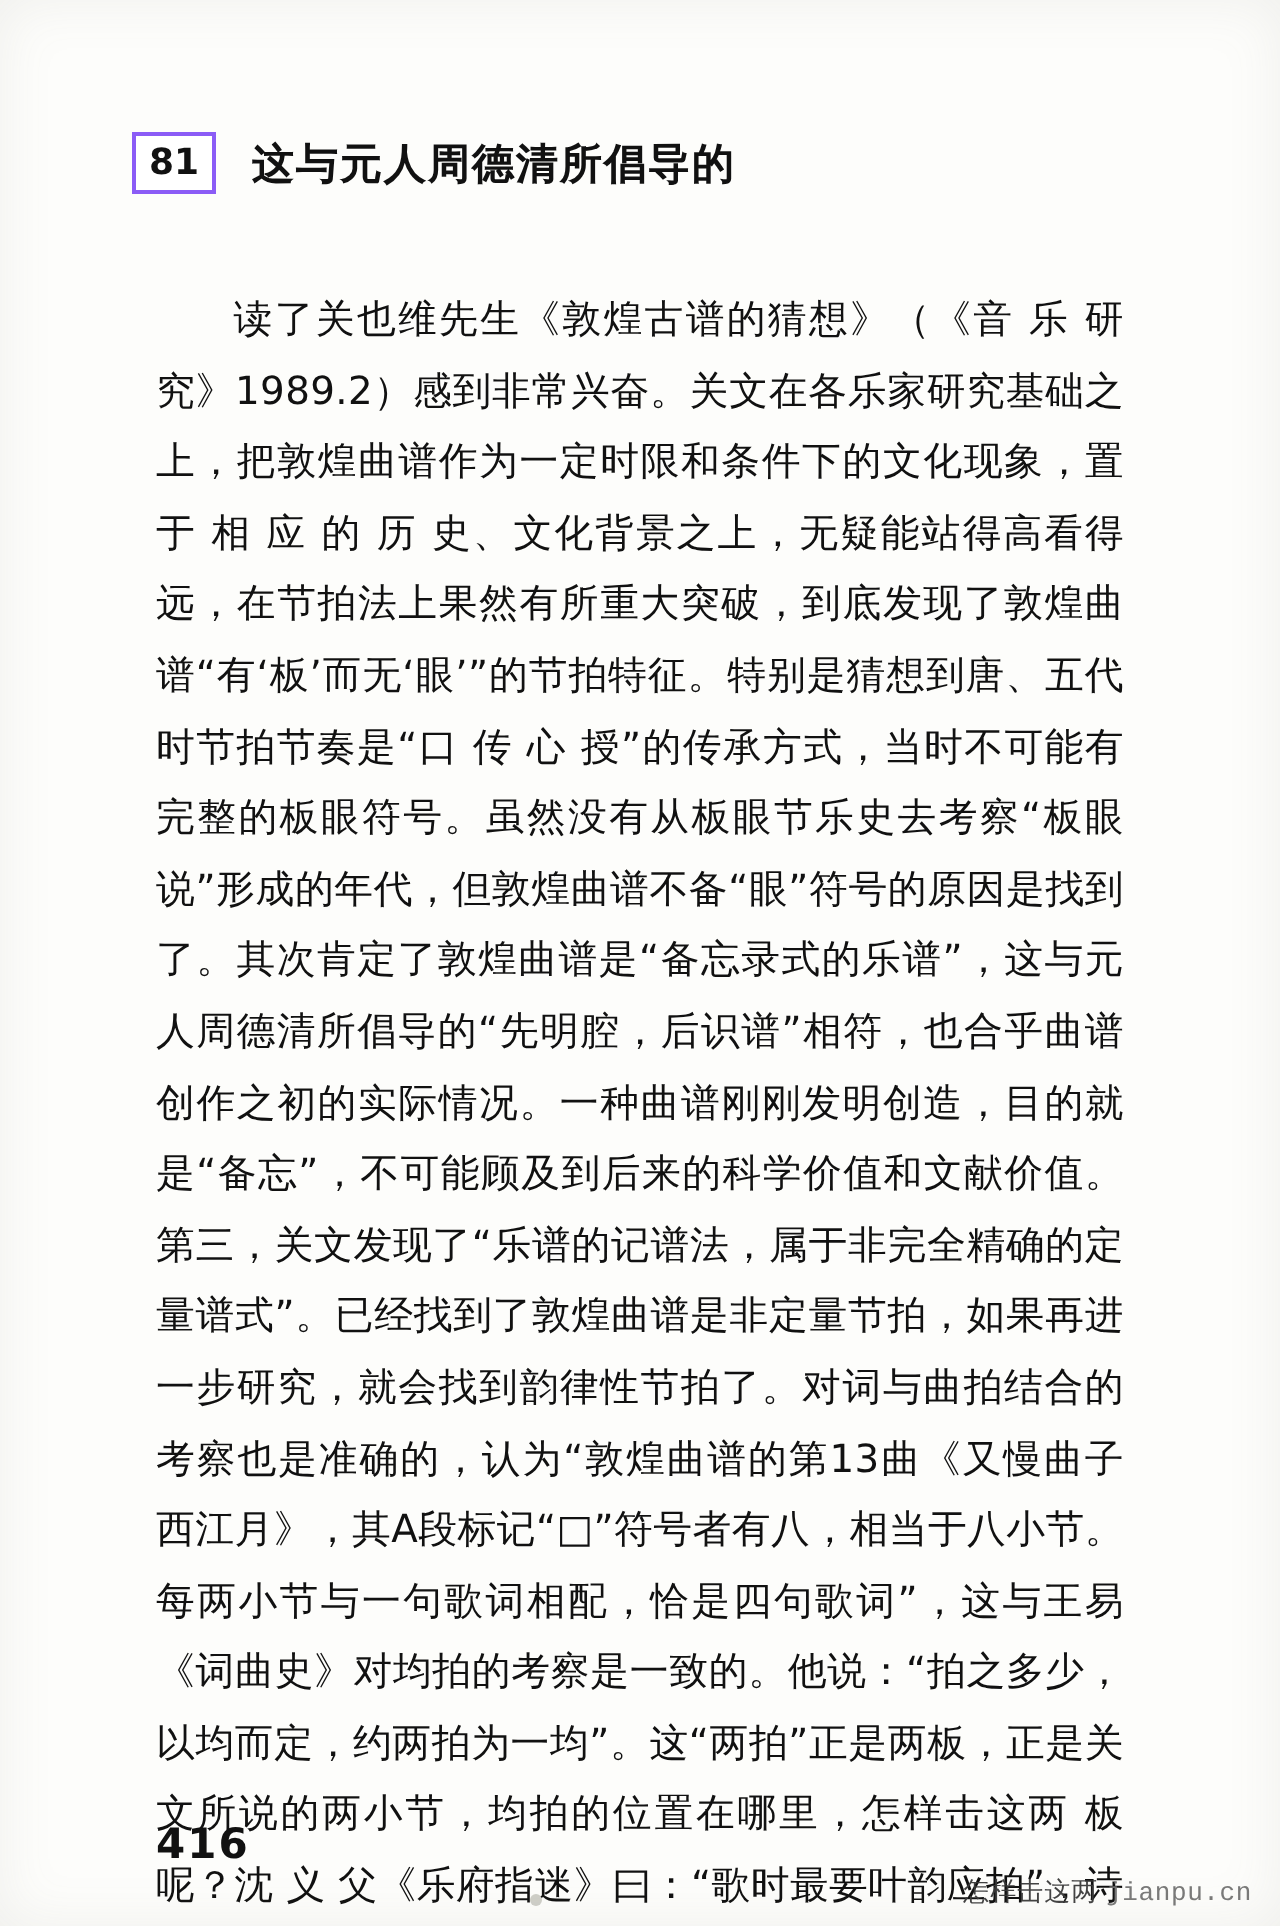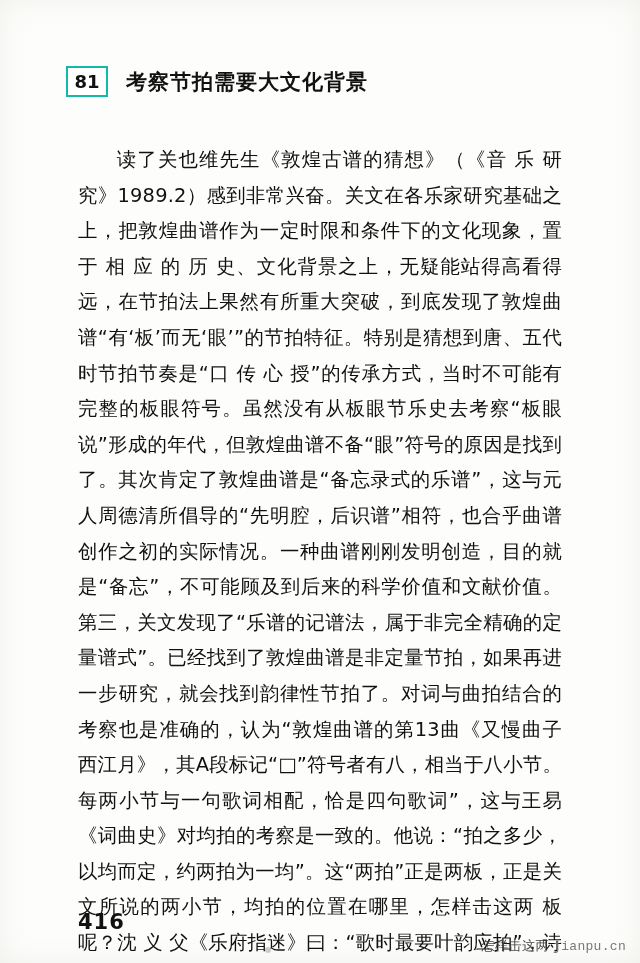--- a/index.html
+++ b/index.html
@@ -32,21 +32,21 @@
   .header-row {
     position: absolute;
     left: 66px;
     top: 66px;
     display: flex;
     align-items: center;
   }
   .page-number-box {
     width: 38px;
     height: 27px;
-    border: 2px solid #14b8a6;
+    border: 2px solid #8b5cf6;
     display: flex;
     align-items: center;
     justify-content: center;
     font-family: "DejaVu Sans", sans-serif;
     font-size: 18px;
     font-weight: bold;
     color: #111;
     letter-spacing: 0px;
     background: #fff;
   }
@@ -121,21 +121,21 @@
     background: #cfcfc8;
   }
 </style>
 </head>
 <body>
 
 <div class="page">
 
   <div class="header-row">
     <div class="page-number-box">81</div>
-    <div class="chapter-title">考察节拍需要大文化背景</div>
+    <div class="chapter-title">这与元人周德清所倡导的</div>
   </div>
 
   <div class="body-text">
     <p>读了关也维先生《敦煌古谱的猜想》（《音 乐 研 究》1989.2）感到非常兴奋。关文在各乐家研究基础之上，把敦煌曲谱作为一定时限和条件下的文化现象，置于 相 应 的 历 史、文化背景之上，无疑能站得高看得远，在节拍法上果然有所重大突破，到底发现了敦煌曲谱“有‘板’而无‘眼’”的节拍特征。特别是猜想到唐、五代时节拍节奏是“口 传 心 授”的传承方式，当时不可能有完整的板眼符号。虽然没有从板眼节乐史去考察“板眼说”形成的年代，但敦煌曲谱不备“眼”符号的原因是找到了。其次肯定了敦煌曲谱是“备忘录式的乐谱”，这与元人周德清所倡导的“先明腔，后识谱”相符，也合乎曲谱创作之初的实际情况。一种曲谱刚刚发明创造，目的就是“备忘”，不可能顾及到后来的科学价值和文献价值。第三，关文发现了“乐谱的记谱法，属于非完全精确的定量谱式”。已经找到了敦煌曲谱是非定量节拍，如果再进一步研究，就会找到韵律性节拍了。对词与曲拍结合的考察也是准确的，认为“敦煌曲谱的第13曲《又慢曲子西江月》，其A段标记“□”符号者有八，相当于八小节。每两小节与一句歌词相配，恰是四句歌词”，这与王易《词曲史》对均拍的考察是一致的。他说：“拍之多少，以均而定，约两拍为一均”。这“两拍”正是两板，正是关文所说的两小节，均拍的位置在哪里，怎样击这两 板呢？沈 义 父《乐府指迷》曰：“歌时最要叶韵应拍”，诗韵正在句末，也就是一句诗两拍，句中的头一拍沈义父谓“句中韵”，正</p>
   </div>
 
   <div class="folio">416</div>
 
   <div class="spine-mark"></div>
 

